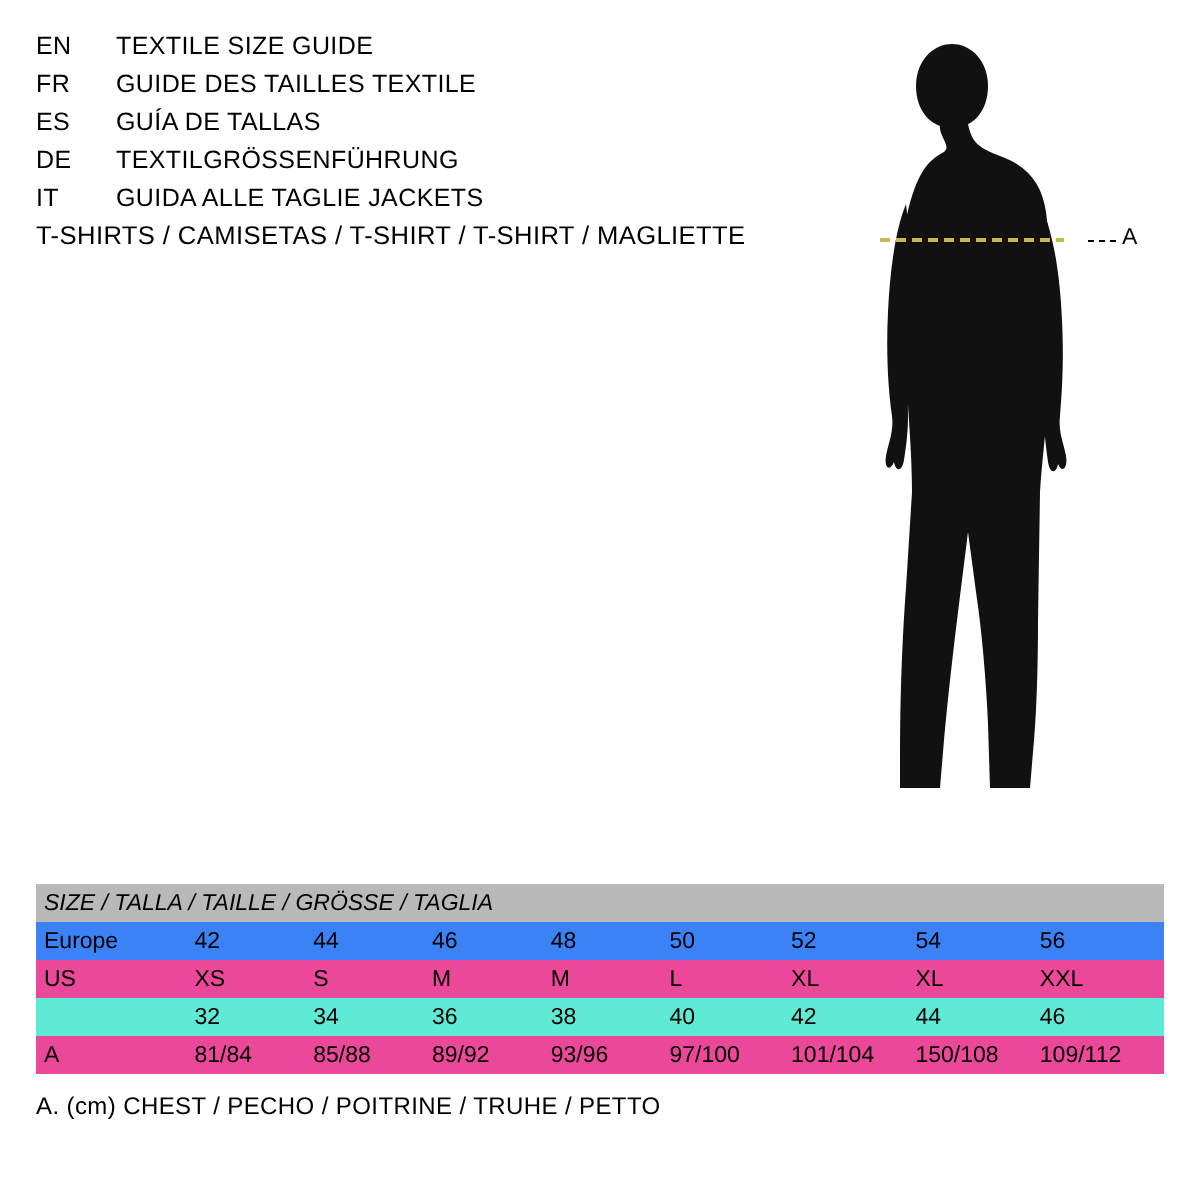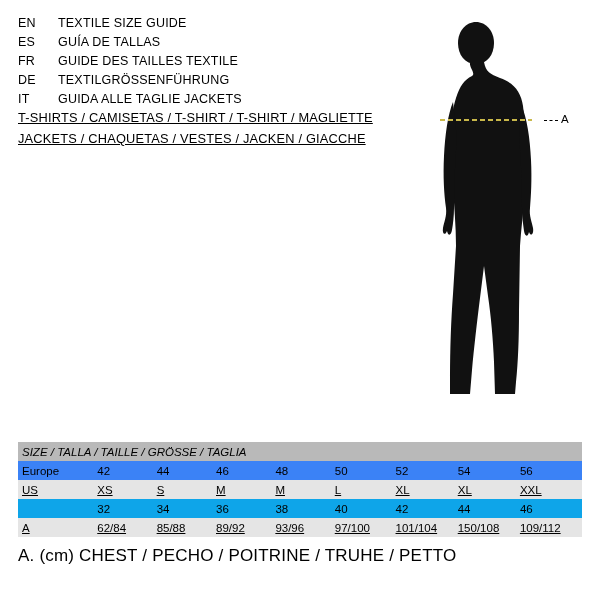--- a/index.html
+++ b/index.html
@@ -47,21 +47,20 @@
   .cat-block {
     position: absolute;
     top: 110px;
     left: 18px;
     width: 400px;
   }
   .cat-line {
     font-size: 12.8px;
     height: 21px;
     letter-spacing: 0.2px;
-    text-decoration: underline;
   }
 
   
   .figure-wrap {
     position: absolute;
     left: 420px;
     top: 10px;
     width: 175px;
     height: 400px;
   }
@@ -119,66 +118,64 @@
     width: 68px;
   }
   tr.head-row {
     background: #b9b9b9;
     font-style: italic;
   }
   tr.row-alt {
     background: #3b82f6;
   }
   tr.row-plain {
-    background: #e5e5e5;
-    text-decoration: underline;
+    background: #ec4899;
   }
   tr.row-gray {
-    background: #0ea5e9;
+    background: #5eead4;
     margin-top: 21px;
   }
   .footnote {
     position: absolute;
     left: 18px;
     top: 546px;
-    font-size: 17px;
+    font-size: 12px;
     letter-spacing: 0.2px;
   }
 </style>
 </head>
 <body>
 
 <div class="page">
 
   <div class="lang-block">
     <div class="lang-row">
       <span class="lang-code">EN</span>
       <span class="lang-text">TEXTILE SIZE GUIDE</span>
     </div>
     <div class="lang-row">
+      <span class="lang-code">FR</span>
+      <span class="lang-text">GUIDE DES TAILLES TEXTILE</span>
+    </div>
+    <div class="lang-row">
       <span class="lang-code">ES</span>
       <span class="lang-text">GUÍA DE TALLAS</span>
     </div>
     <div class="lang-row">
-      <span class="lang-code">FR</span>
-      <span class="lang-text">GUIDE DES TAILLES TEXTILE</span>
-    </div>
-    <div class="lang-row">
       <span class="lang-code">DE</span>
       <span class="lang-text">TEXTILGRÖSSENFÜHRUNG</span>
     </div>
     <div class="lang-row">
       <span class="lang-code">IT</span>
       <span class="lang-text">GUIDA ALLE TAGLIE JACKETS</span>
     </div>
   </div>
 
   <div class="cat-block">
     <div class="cat-line">T-SHIRTS / CAMISETAS / T-SHIRT / T-SHIRT / MAGLIETTE</div>
-    <div class="cat-line">JACKETS / CHAQUETAS / VESTES / JACKEN / GIACCHE</div>
   </div>
 
   <div class="figure-wrap">
     <svg class="figure-svg" width="175" height="400" viewBox="0 0 175 400">
 
       <path d="M56,12 C66,12 74,21 74,33 C74,45 67,54 56,54 C45,54 38,45 38,33 C38,21 46,12 56,12 Z" fill="#111111"></path>
 
       <path d="M50,52 L64,52 C66,62 70,64 80,68 C94,73 101,82 103,96
                C105,112 106,132 105,152 L104,190 C103,206 101,220 100,236
                L99,300 C99,330 98,352 96,372 L95,384 L75,384 L74,352
@@ -237,21 +234,21 @@
       <td class="val">34</td>
       <td class="val">36</td>
       <td class="val">38</td>
       <td class="val">40</td>
       <td class="val">42</td>
       <td class="val">44</td>
       <td class="val">46</td>
     </tr>
     <tr class="row-plain">
       <td>A</td>
-      <td class="val">62/84</td>
+      <td class="val">81/84</td>
       <td class="val">85/88</td>
       <td class="val">89/92</td>
       <td class="val">93/96</td>
       <td class="val">97/100</td>
       <td class="val">101/104</td>
       <td class="val">150/108</td>
       <td class="val">109/112</td>
     </tr>
   </tbody>
     </table>

